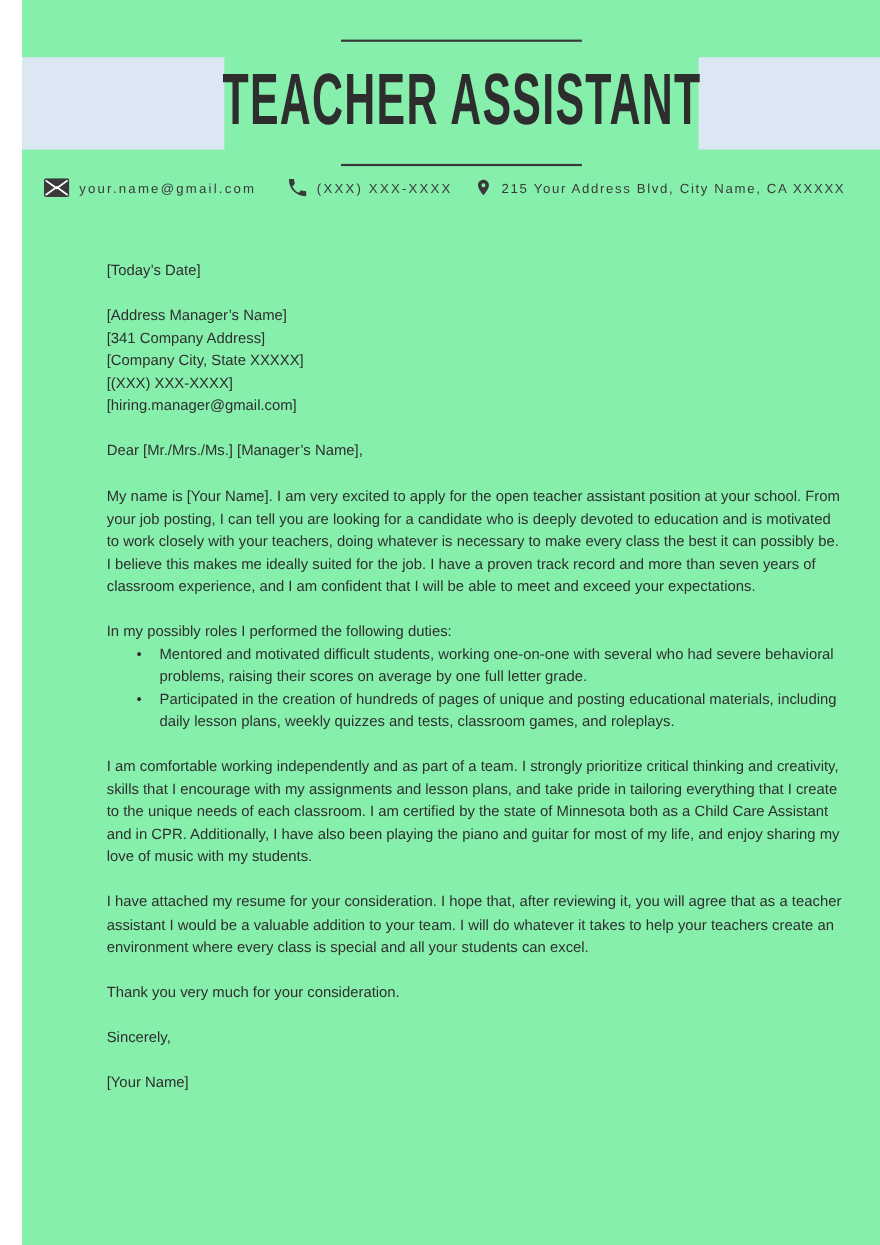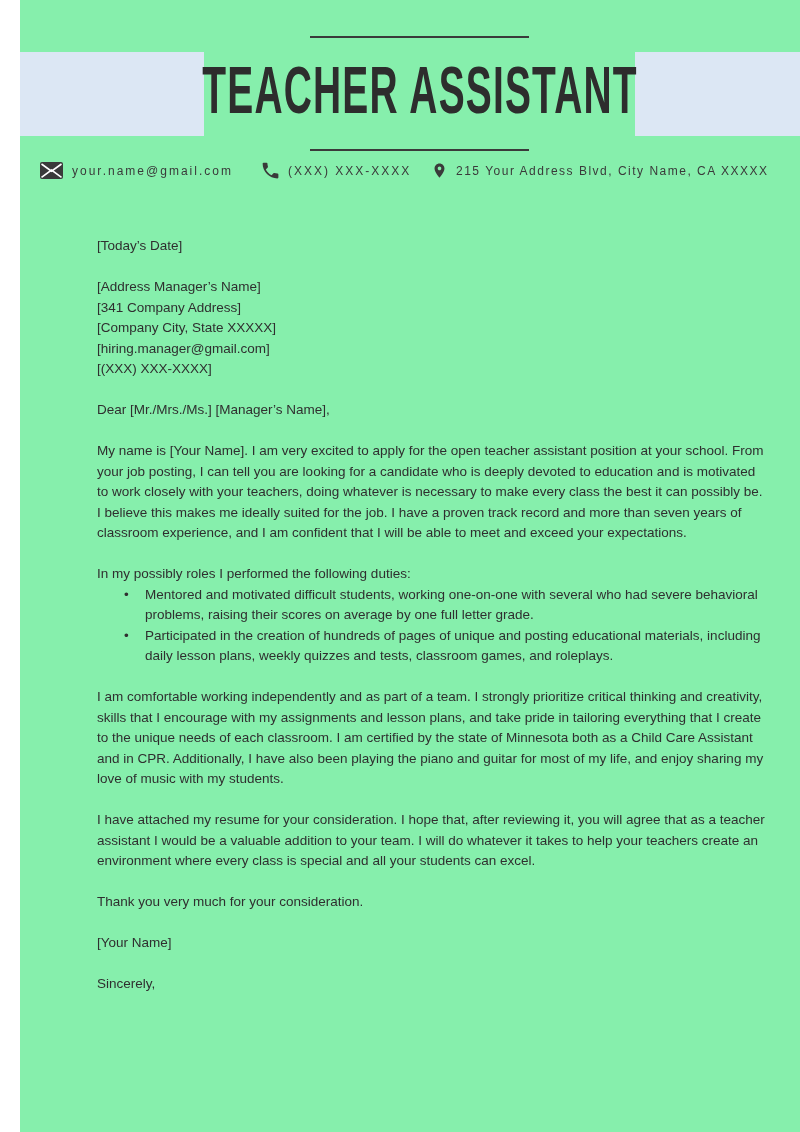--- a/index.html
+++ b/index.html
@@ -128,38 +128,38 @@
     <span class="label">215 Your Address Blvd, City Name, CA XXXXX</span>
   </div>
 
   <div class="letter">
     <p>[Today’s Date]</p>
 
     <div class="block">
       <div>[Address Manager’s Name]</div>
       <div>[341 Company Address]</div>
       <div>[Company City, State XXXXX]</div>
+      <div>[(XXX) XXX-XXXX]</div>
       <div>[hiring.manager@gmail.com]</div>
-      <div>[(XXX) XXX-XXXX]</div>
     </div>
 
     <p>Dear [Mr./Mrs./Ms.] [Manager’s Name],</p>
 
     <p>My name is [Your Name]. I am very excited to apply for the open teacher assistant position at your school. From your job posting, I can tell you are looking for a candidate who is deeply devoted to education and is motivated to work closely with your teachers, doing whatever is necessary to make every class the best it can possibly be. I believe this makes me ideally suited for the job. I have a proven track record and more than seven years of classroom experience, and I am confident that I will be able to meet and exceed your expectations.</p>
 
     <p class="tight">In my possibly roles I performed the following duties:</p>
     <ul>
       <li>Mentored and motivated difficult students, working one-on-one with several who had severe behavioral problems, raising their scores on average by one full letter grade.</li>
       <li>Participated in the creation of hundreds of pages of unique and posting educational materials, including daily lesson plans, weekly quizzes and tests, classroom games, and roleplays.</li>
     </ul>
 
     <p>I am comfortable working independently and as part of a team. I strongly prioritize critical thinking and creativity, skills that I encourage with my assignments and lesson plans, and take pride in tailoring everything that I create to the unique needs of each classroom. I am certified by the state of Minnesota both as a Child Care Assistant and in CPR. Additionally, I have also been playing the piano and guitar for most of my life, and enjoy sharing my love of music with my students.</p>
 
     <p>I have attached my resume for your consideration. I hope that, after reviewing it, you will agree that as a teacher assistant I would be a valuable addition to your team. I will do whatever it takes to help your teachers create an environment where every class is special and all your students can excel.</p>
 
     <p>Thank you very much for your consideration.</p>
 
+    <p>Sincerely,</p>
+
     <p>[Your Name]</p>
-
-    <p>Sincerely,</p>
   </div>
 
 </div>
 
 </body></html>

